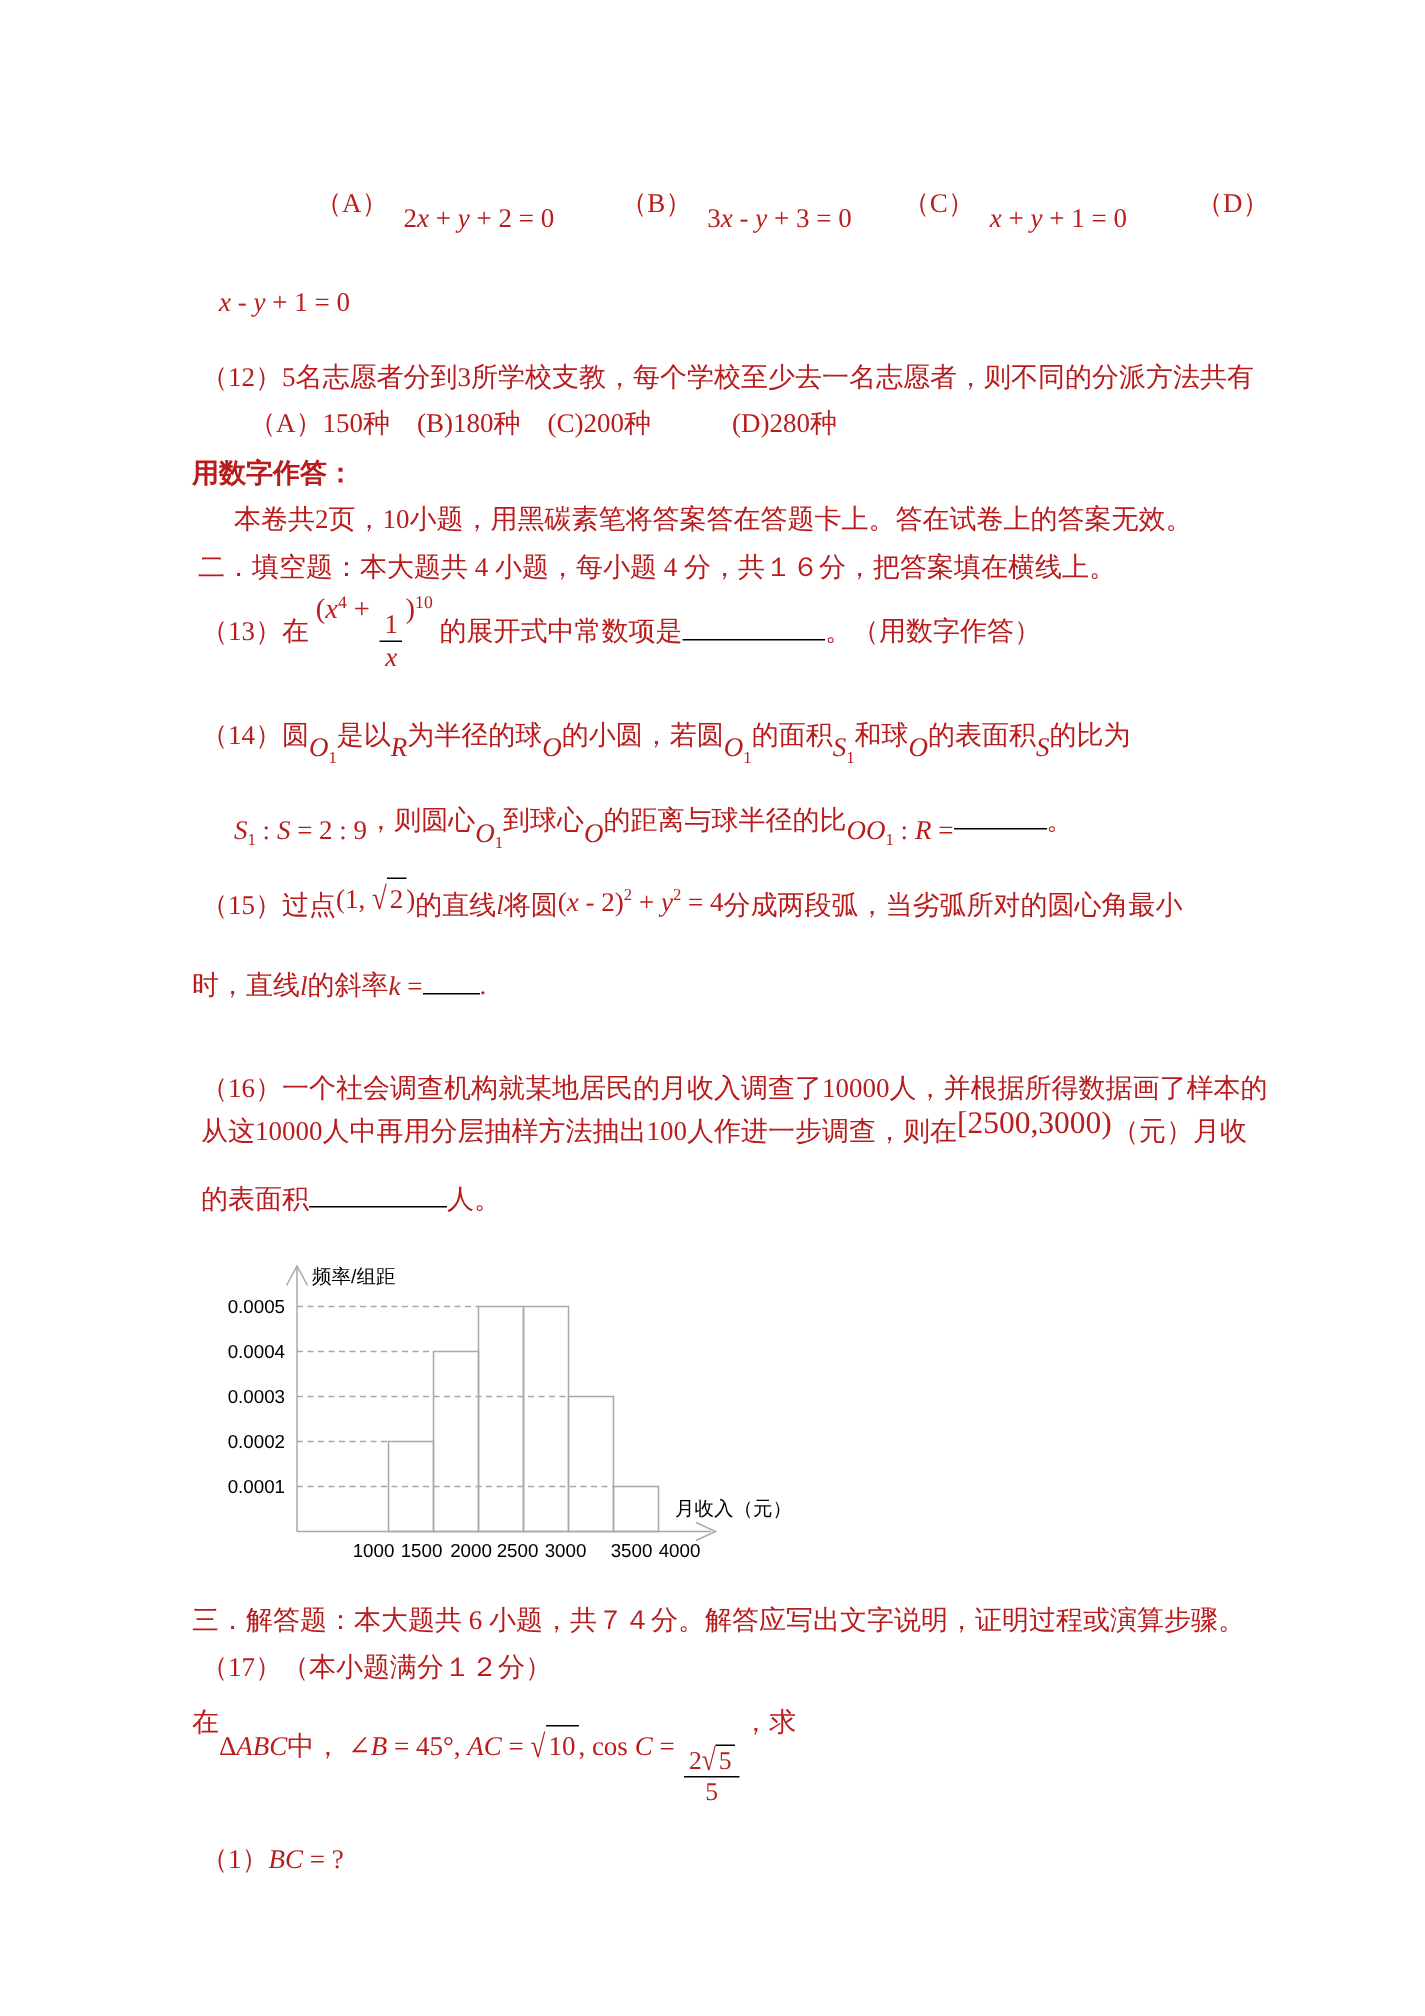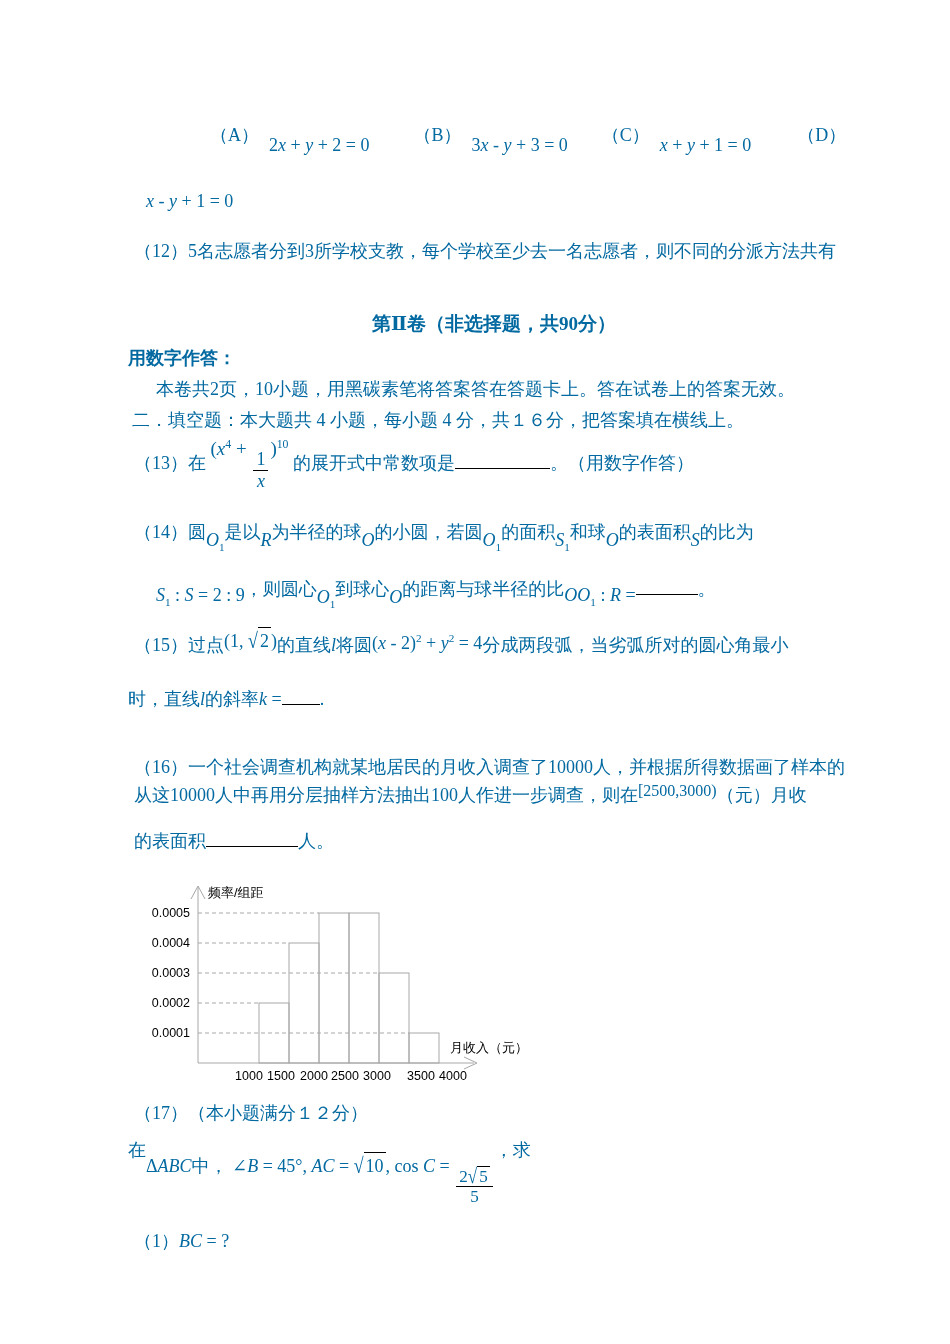--- a/index.html
+++ b/index.html
@@ -4,21 +4,21 @@
 <style>
   html,body{margin:0;padding:0;background:#fff;}
   .page{
     position:relative;
     width:950px;height:1344px;
     background:#ffffff;
     overflow:hidden;
     box-sizing:border-box;
     padding:0 90px 0 128px;
     font-family:"Liberation Serif","DejaVu Serif",serif;
-    font-size:18px;color:#0369a1;
+    font-size:18px;color:#b91c1c;
   }
   .line{white-space:nowrap;line-height:1.45;}
   
   .l1{margin-top:122px;padding-left:82px;}
   .l1 .opt-eq{margin-left:10px;position:relative;top:10px;}
   .l1 .gap-b{margin-left:44px;}
   .l1 .gap-c{margin-left:34px;}
   .l1 .gap-d{margin-left:46px;}
   .l2{margin-top:40px;padding-left:18px;}
   .l3{margin-top:24px;padding-left:6px;}
@@ -62,38 +62,38 @@
 
 <div class="page">
 
   <div class="line l1">
     <span>（A）</span><span class="math opt-eq"><span class="tx">2</span><span class="vr">x</span><span class="tx"> + </span><span class="vr">y</span><span class="tx"> + 2 = 0</span></span><span class="gap-b">（B）</span><span class="math opt-eq"><span class="tx">3</span><span class="vr">x</span><span class="tx"> - </span><span class="vr">y</span><span class="tx"> + 3 = 0</span></span><span class="gap-c">（C）</span><span class="math opt-eq"><span class="vr">x</span><span class="tx"> + </span><span class="vr">y</span><span class="tx"> + 1 = 0</span></span><span class="gap-d">（D）</span>
   </div>
 
   <div class="line l2 math"><span class="vr">x</span><span class="tx"> - </span><span class="vr">y</span><span class="tx"> + 1 = 0</span></div>
 
   <div class="line l3">（12）5名志愿者分到3所学校支教，每个学校至少去一名志愿者，则不同的分派方法共有</div>
+  <div class="line l4">（A）150种　(B)180种　(C)200种　　　(D)280种</div>
 
-  <div class="line l5">第Ⅱ卷（非选择题，共90分）</div>
   <div class="line l6">用数字作答：</div>
   <div class="line l7">本卷共2页，10小题，用黑碳素笔将答案答在答题卡上。答在试卷上的答案无效。</div>
   <div class="line l8">二．填空题：本大题共 4 小题，每小题 4 分，共１６分，把答案填在横线上。</div>
 
   <div class="line l9"><span class="tx">（13）在 </span><span class="math" style="top: -14px; font-size: 19px;"><span class="tx">(</span><span class="vr">x</span><sup>4</sup><span class="tx"> + </span><span class="frac">
           <span class="fn"><span class="tx">1</span></span>
           <span class="fd"><span class="vr">x</span></span>
         </span><span class="tx">)</span><sup>10</sup></span><span class="tx"> 的展开式中常数项是</span><span class="blank" style="width: 95px;"></span><span class="tx">。（用数字作答）</span></div>
   <div class="line l10"><span class="tx">（14）圆</span><span class="math" style="top: 8px;"><span class="vr">O</span><sub>1</sub></span><span class="tx">是以</span><span class="math" style="top: 8px;"><span class="vr">R</span></span><span class="tx">为半径的球</span><span class="math" style="top: 8px;"><span class="vr">O</span></span><span class="tx">的小圆，若圆</span><span class="math" style="top: 8px;"><span class="vr">O</span><sub>1</sub></span><span class="tx">的面积</span><span class="math" style="top: 8px;"><span class="vr">S</span><sub>1</sub></span><span class="tx">和球</span><span class="math" style="top: 8px;"><span class="vr">O</span></span><span class="tx">的表面积</span><span class="math" style="top: 8px;"><span class="vr">S</span></span><span class="tx">的比为</span></div>
   <div class="line l11"><span class="math" style="top: 6px;"><span class="vr">S</span><sub>1</sub><span class="tx"> : </span><span class="vr">S</span><span class="tx"> = 2 : 9</span></span><span class="tx">，则圆心</span><span class="math" style="top: 8px;"><span class="vr">O</span><sub>1</sub></span><span class="tx">到球心</span><span class="math" style="top: 8px;"><span class="vr">O</span></span><span class="tx">的距离与球半径的比</span><span class="math" style="top: 6px;"><span class="vr">OO</span><sub>1</sub><span class="tx"> : </span><span class="vr">R</span><span class="tx"> =</span></span><span class="blank" style="width: 62px;"></span><span class="tx">。</span></div>
   <div class="line l12"><span class="tx">（15）过点</span><span class="math" style="top: -4px;"><span class="tx">(1, </span><span class="sqrt"><span class="rad">√</span><span class="radc"><span class="tx">2</span></span></span><span class="tx">)</span></span><span class="tx">的直线</span><span class="math"><span class="vr">l</span></span><span class="tx">将圆</span><span class="math" style="top: -2px;"><span class="tx">(</span><span class="vr">x</span><span class="tx"> - 2)</span><sup>2</sup><span class="tx"> + </span><span class="vr">y</span><sup>2</sup><span class="tx"> = 4</span></span><span class="tx">分成两段弧，当劣弧所对的圆心角最小</span></div>
   <div class="line l13"><span class="tx">时，直线</span><span class="math"><span class="vr">l</span></span><span class="tx">的斜率</span><span class="math"><span class="vr">k</span><span class="tx"> =</span></span><span class="blank" style="width: 38px;"></span><span class="tx">.</span></div>
 
   <div class="q16block">
     <div class="line">（16）一个社会调查机构就某地居民的月收入调查了10000人，并根据所得数据画了样本的</div>
-    <div class="line q16-l3"><span class="tx">从这10000人中再用分层抽样方法抽出100人作进一步调查，则在</span><span class="math" style="top: -5px; font-size: 16px;"><span class="tx">[2500,3000)</span></span><span class="tx">（元）月收</span></div>
+    <div class="line q16-l3"><span class="tx">从这10000人中再用分层抽样方法抽出100人作进一步调查，则在</span><span class="math" style="top: -5px; font-size: 21px;"><span class="tx">[2500,3000)</span></span><span class="tx">（元）月收</span></div>
     <div class="line q16-l4"><span class="tx">的表面积</span><span class="blank" style="width: 92px;"></span><span class="tx">人。</span></div>
   </div>
 
   <div class="chart-wrap">
     <svg id="chart" width="390" height="215" viewBox="0 0 390 215">
         <line x1="54" y1="158" x2="265" y2="158" stroke="#a8a8a8" stroke-width="1" stroke-dasharray="4 3"></line>
         <text x="46" y="162" text-anchor="end" font-size="12.5" fill="#000">0.0001</text>
         <line x1="54" y1="128" x2="115" y2="128" stroke="#a8a8a8" stroke-width="1" stroke-dasharray="4 3"></line>
         <text x="46" y="132" text-anchor="end" font-size="12.5" fill="#000">0.0002</text>
         <line x1="54" y1="98" x2="235" y2="98" stroke="#a8a8a8" stroke-width="1" stroke-dasharray="4 3"></line>
@@ -117,20 +117,21 @@
         <text x="170" y="205" text-anchor="middle" font-size="12.5" fill="#000">2000</text>
         <text x="201" y="205" text-anchor="middle" font-size="12.5" fill="#000">2500</text>
         <text x="233" y="205" text-anchor="middle" font-size="12.5" fill="#000">3000</text>
         <text x="277" y="205" text-anchor="middle" font-size="12.5" fill="#000">3500</text>
         <text x="309" y="205" text-anchor="middle" font-size="12.5" fill="#000">4000</text>
         <text x="64" y="22" text-anchor="start" font-size="13" fill="#000">频率/组距</text>
         <text x="306" y="177" text-anchor="start" font-size="13" fill="#000">月收入（元）</text>
       </svg>
   </div>
 
+  <div class="line l16">三．解答题：本大题共 6 小题，共７４分。解答应写出文字说明，证明过程或演算步骤。</div>
   <div class="line l17">（17）（本小题满分１２分）</div>
   <div class="line l18"><span class="tx">在</span><span class="math" style="top: 16px;"><span class="tx">Δ</span><span class="vr">ABC</span><span class="tx">中，  ∠</span><span class="vr">B</span><span class="tx"> = 45°, </span><span class="vr">AC</span><span class="tx"> = </span><span class="sqrt"><span class="rad">√</span><span class="radc"><span class="tx">10</span></span></span><span class="tx">, cos </span><span class="vr">C</span><span class="tx"> = </span><span class="frac">
           <span class="fn"><span class="tx">2</span><span class="sqrt"><span class="rad">√</span><span class="radc"><span class="tx">5</span></span></span></span>
           <span class="fd"><span class="tx">5</span></span>
         </span></span><span class="tx">，求</span></div>
   <div class="line l19"><span class="tx">（1）</span><span class="math"><span class="vr">BC</span><span class="tx"> = ?</span></span></div>
 
 </div>
 
 </body></html>

